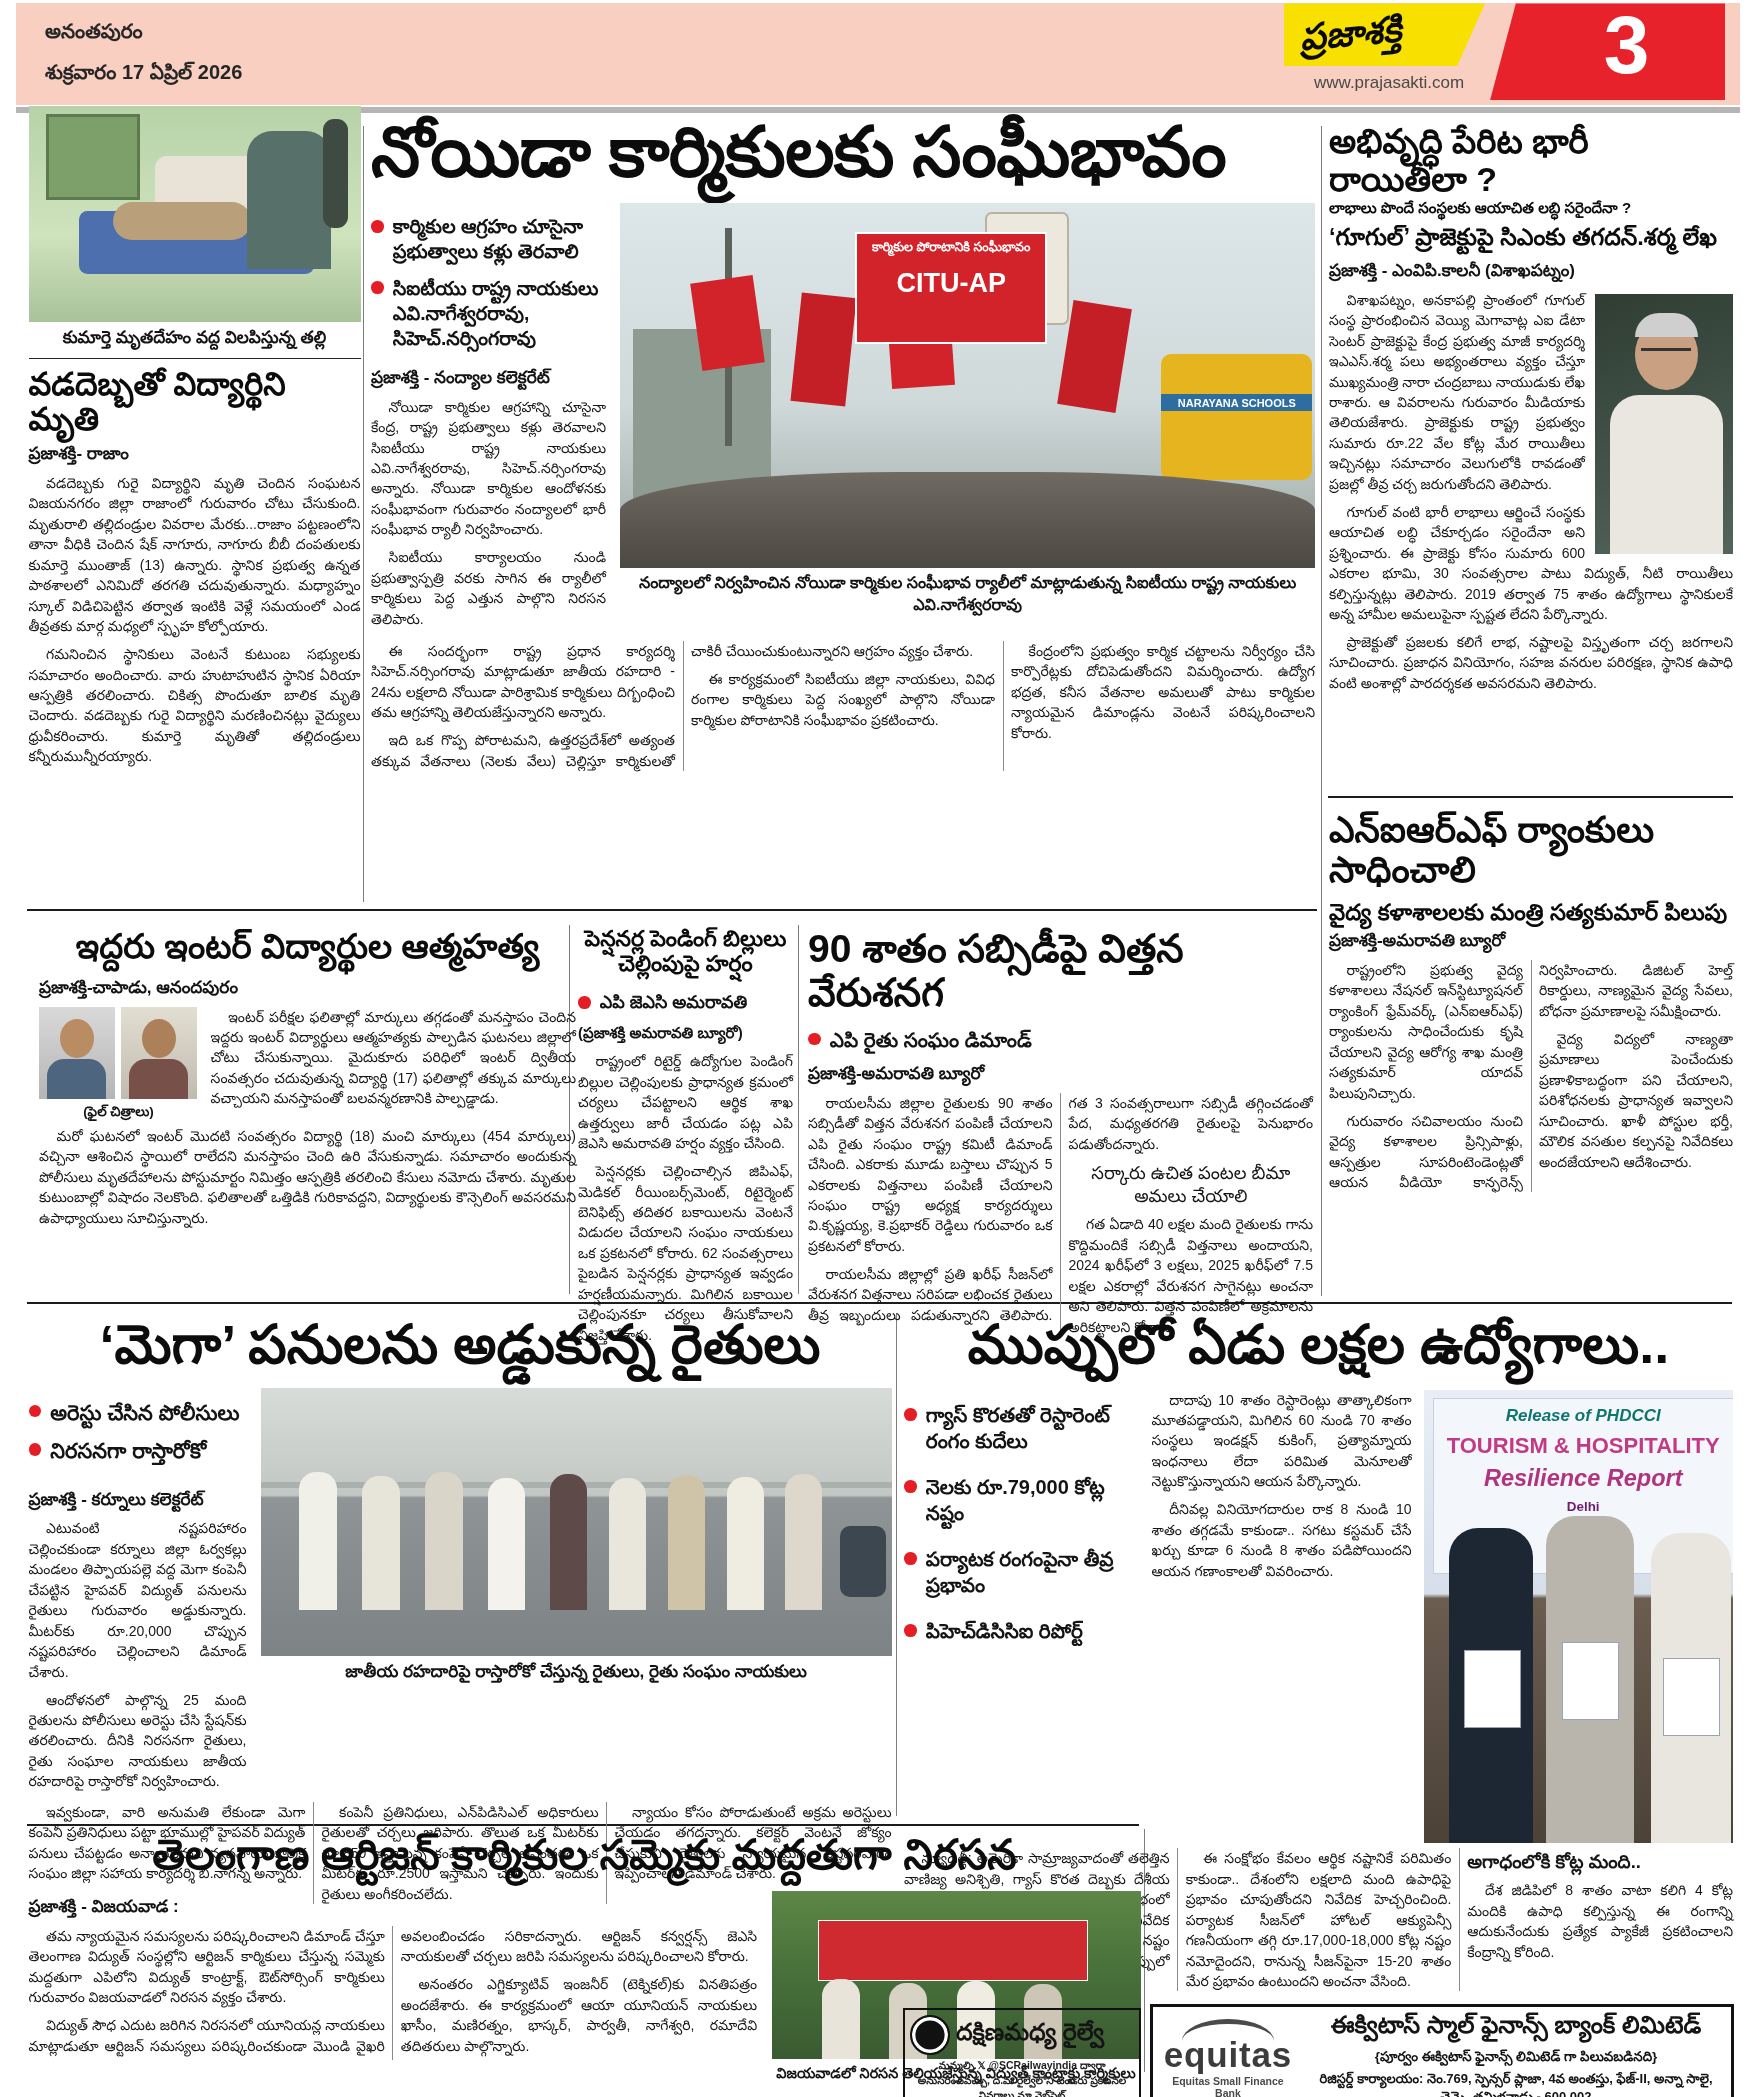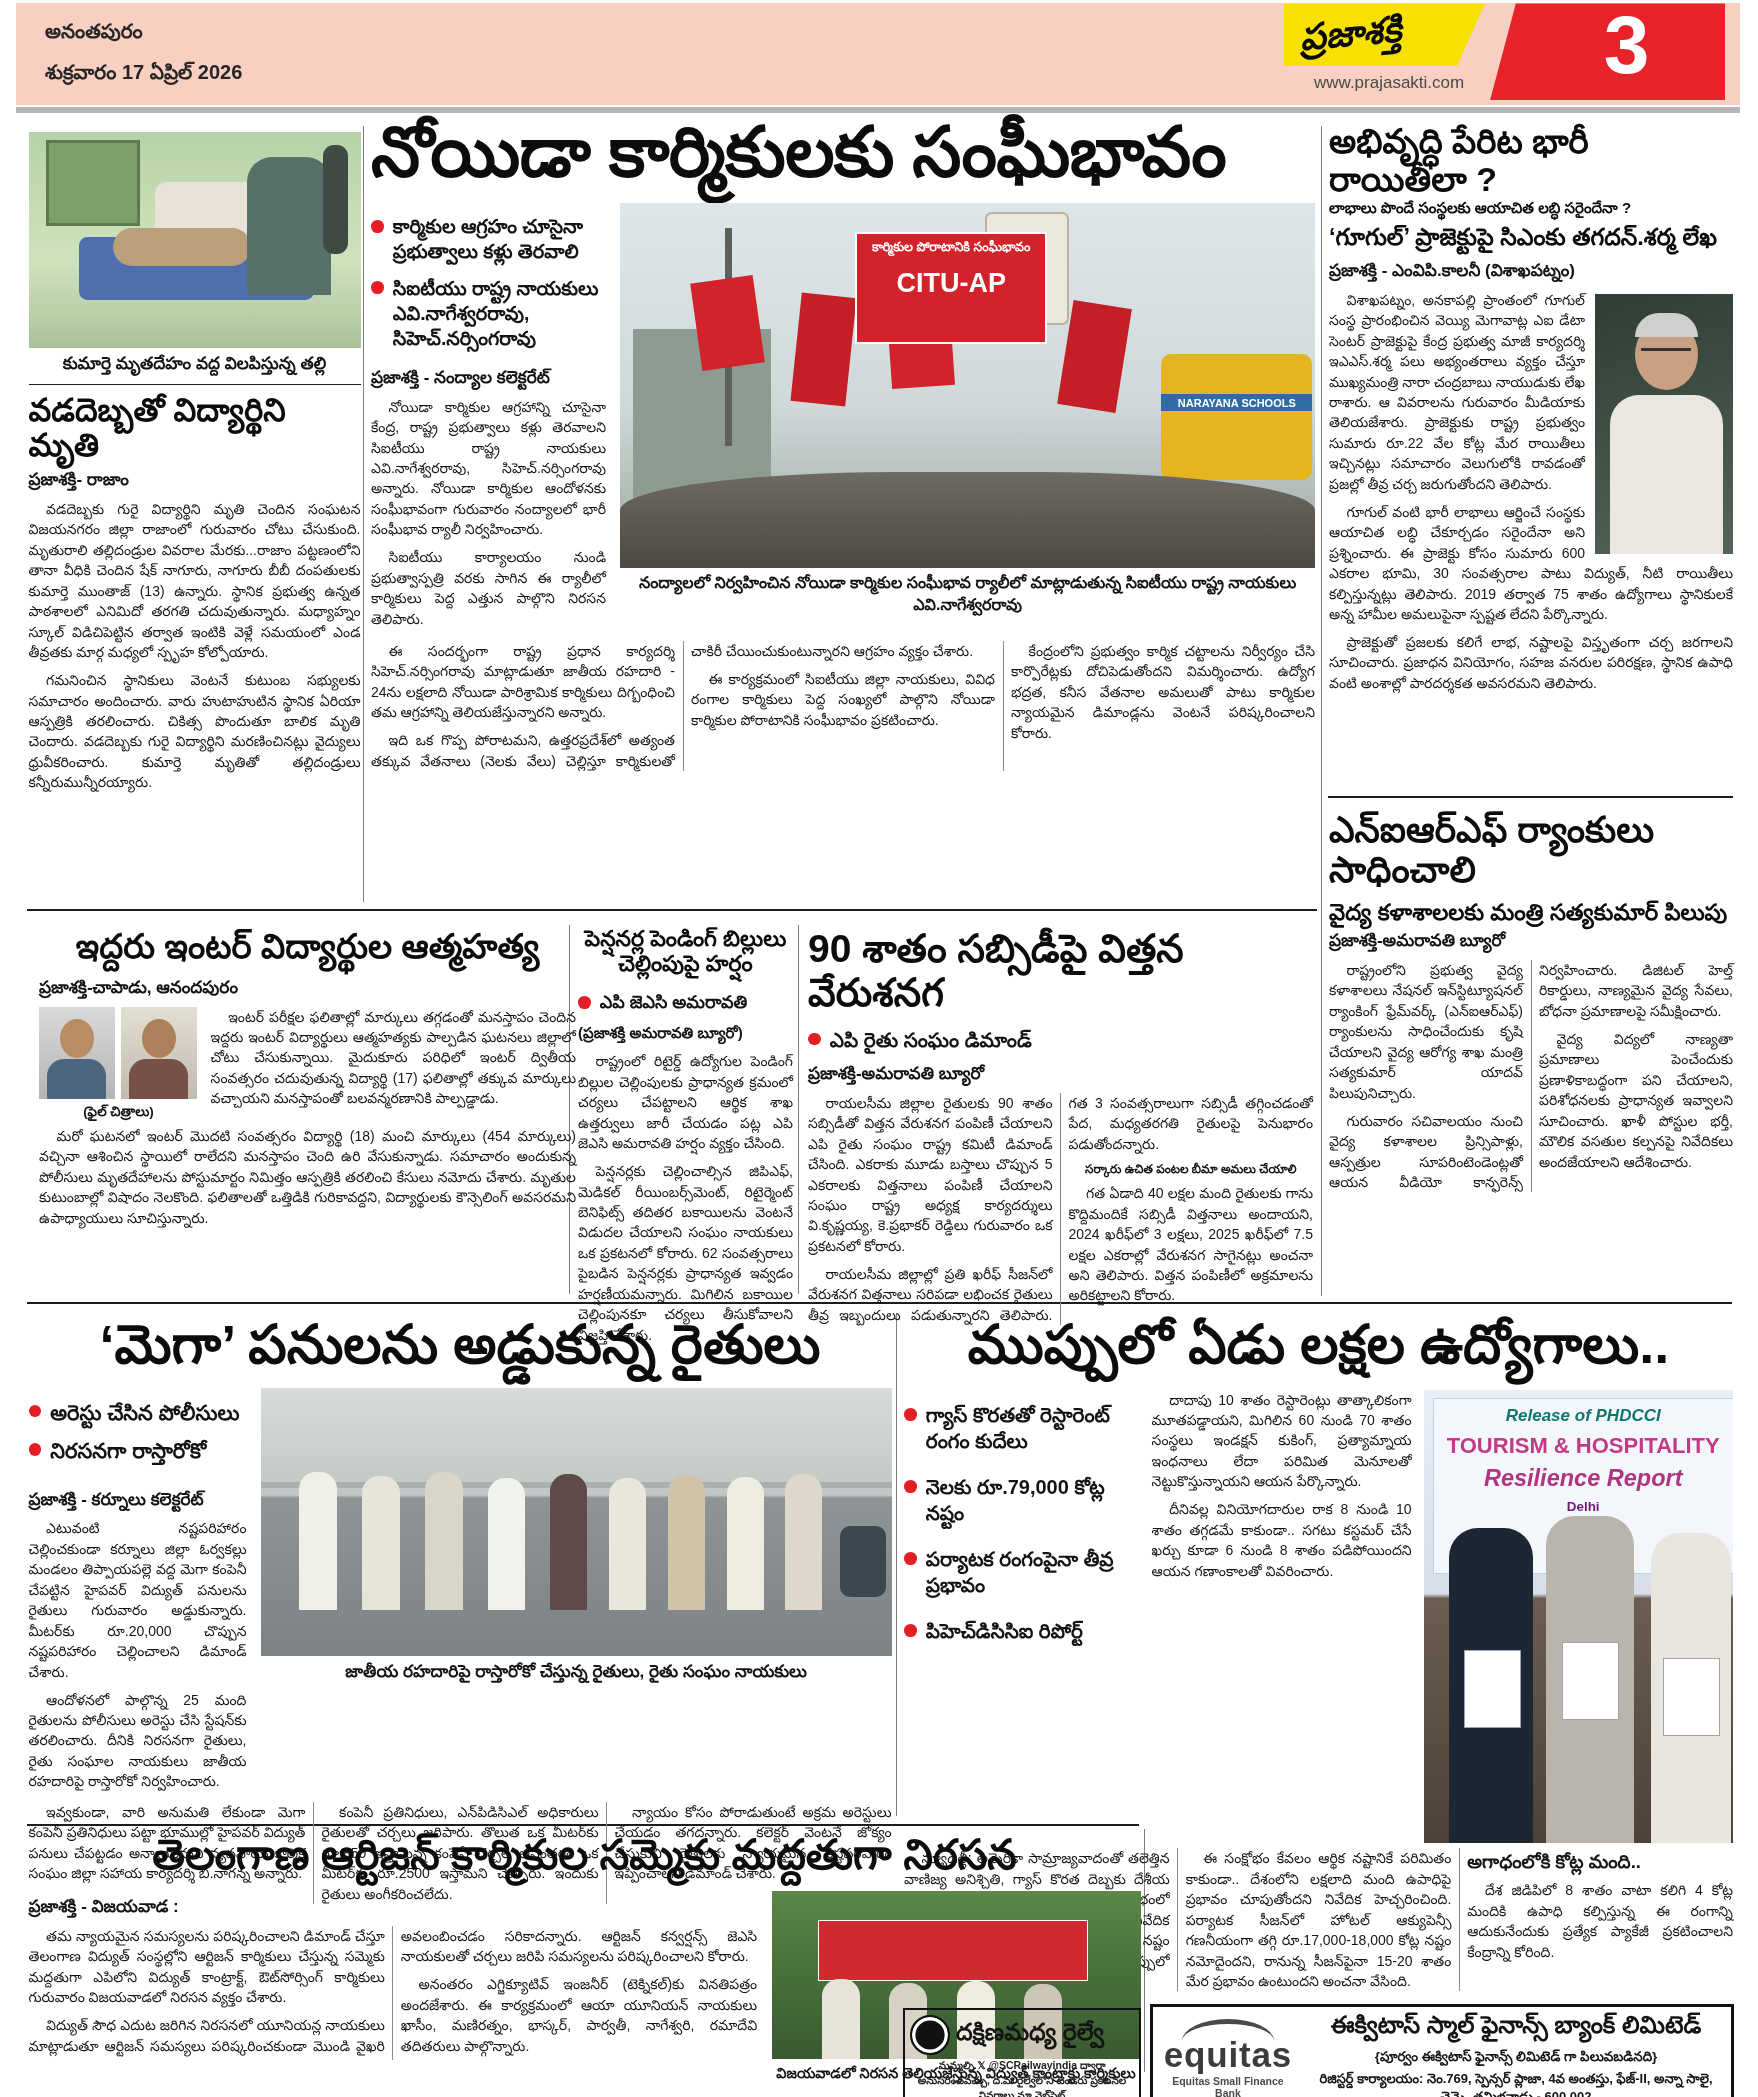--- a/index.html
+++ b/index.html
@@ -44,21 +44,21 @@
   <div class="abs vrule" style="left:569px;top:925px;height:369px;"></div>
   <div class="abs vrule" style="left:798px;top:925px;height:369px;"></div>
   <div class="abs vrule" style="left:896px;top:1313px;height:503px;"></div>
   <div class="abs vrule" style="left:1144px;top:1829px;height:243px;"></div>
 
   <div class="abs hrule" style="left:27px;top:909px;width:1290px;"></div>
   <div class="abs hrule" style="left:27px;top:1302px;width:1705px;height:2.1px;"></div>
   <div class="abs hrule" style="left:27px;top:1824px;width:1112px;"></div>
   <div class="abs hrule" style="left:1328px;top:796px;width:405px;"></div>
 
-  <div class="abs" style="left:28.5px;top:132px;width:332px;">
+  <div class="abs" style="left:28.5px;top:106px;width:332px;">
     <div class="photo" style="width:332px;height:216px;background:linear-gradient(180deg,#b7d2a8 0%,#cfe3bd 60%,#a9c29a 100%);">
       <div class="abs" style="left:17px;top:8.4px;width:88px;height:80px;background:#7da06b;border:3.4px solid #5d7a4e;"></div>
       <div class="abs" style="left:50px;top:105px;width:235px;height:63px;background:#4d6fae;border-radius:8.4px;"></div>
       <div class="abs" style="left:126px;top:50px;width:138px;height:59px;background:#e8e3d6;border-radius:11.7px;"></div>
       <div class="abs" style="left:84px;top:96px;width:138px;height:38px;background:#b9a07a;border-radius:19px;"></div>
       <div class="abs" style="left:218px;top:25px;width:84px;height:138px;background:#58706a;border-radius:25px 25px 0 0;"></div>
       <div class="abs" style="left:294px;top:12.6px;width:25px;height:109px;background:#3f4a42;border-radius:11px;"></div>
     </div>
     <div class="cap">కుమార్తె మృతదేహం వద్ద విలపిస్తున్న తల్లి</div>
     <div style="height:1.3px;background:#222;margin:3.4px 0 7.6px 0;"></div>
@@ -188,21 +188,21 @@
   <div class="abs" style="left:808px;top:927px;width:505px;">
     <div class="headline" style="font-size:39px;">90 శాతం సబ్సిడీపై విత్తన వేరుశనగ</div>
     <div class="bullet-row" style="margin-top:12.6px;">
       <span class="dot"></span>
       <span class="bullet-txt" style="font-size:20px;">ఎపి రైతు సంఘం డిమాండ్</span>
     </div>
     <div class="byline">ప్రజాశక్తి-అమరావతి బ్యూరో</div>
     <div class="bt cols2">
       <p>రాయలసీమ జిల్లాల రైతులకు 90 శాతం సబ్సిడీతో విత్తన వేరుశనగ పంపిణీ చేయాలని ఎపి రైతు సంఘం రాష్ట్ర కమిటీ డిమాండ్ చేసింది. ఎకరాకు మూడు బస్తాలు చొప్పున 5 ఎకరాలకు విత్తనాలు పంపిణీ చేయాలని సంఘం రాష్ట్ర అధ్యక్ష కార్యదర్శులు వి.కృష్ణయ్య, కె.ప్రభాకర్ రెడ్డిలు గురువారం ఒక ప్రకటనలో కోరారు.</p>
       <p>రాయలసీమ జిల్లాల్లో ప్రతి ఖరీఫ్ సీజన్‌లో వేరుశనగ విత్తనాలు సరిపడా లభించక రైతులు తీవ్ర ఇబ్బందులు పడుతున్నారని తెలిపారు. గత 3 సంవత్సరాలుగా సబ్సిడీ తగ్గించడంతో పేద, మధ్యతరగతి రైతులపై పెనుభారం పడుతోందన్నారు.</p>
-      <div style="font-weight:bold;font-size:12px;text-align:center;margin:5.9px 0;line-height:1.3;">సర్కారు ఉచిత పంటల బీమా అమలు చేయాలి</div>
+      <div style="font-weight:normal;font-size:18px;text-align:center;margin:5.9px 0;line-height:1.3;">సర్కారు ఉచిత పంటల బీమా అమలు చేయాలి</div>
       <p>గత ఏడాది 40 లక్షల మంది రైతులకు గాను కొద్దిమందికే సబ్సిడీ విత్తనాలు అందాయని, 2024 ఖరీఫ్‌లో 3 లక్షలు, 2025 ఖరీఫ్‌లో 7.5 లక్షల ఎకరాల్లో వేరుశనగ సాగైనట్లు అంచనా అని తెలిపారు. విత్తన పంపిణీలో అక్రమాలను అరికట్టాలని కోరారు.</p>
     </div>
   </div>
 
   <div class="abs" style="left:28.5px;top:1317px;width:863px;">
     <div class="headline" style="font-size:54px;text-align:center;line-height:1.0;">‘మెగా’ పనులను అడ్డుకున్న రైతులు</div>
     <div style="display:flex;gap:14.3px;margin-top:17px;">
       <div style="width:218px;flex:0 0 auto;">
         <div class="bullet-row">
           <span class="dot"></span>

